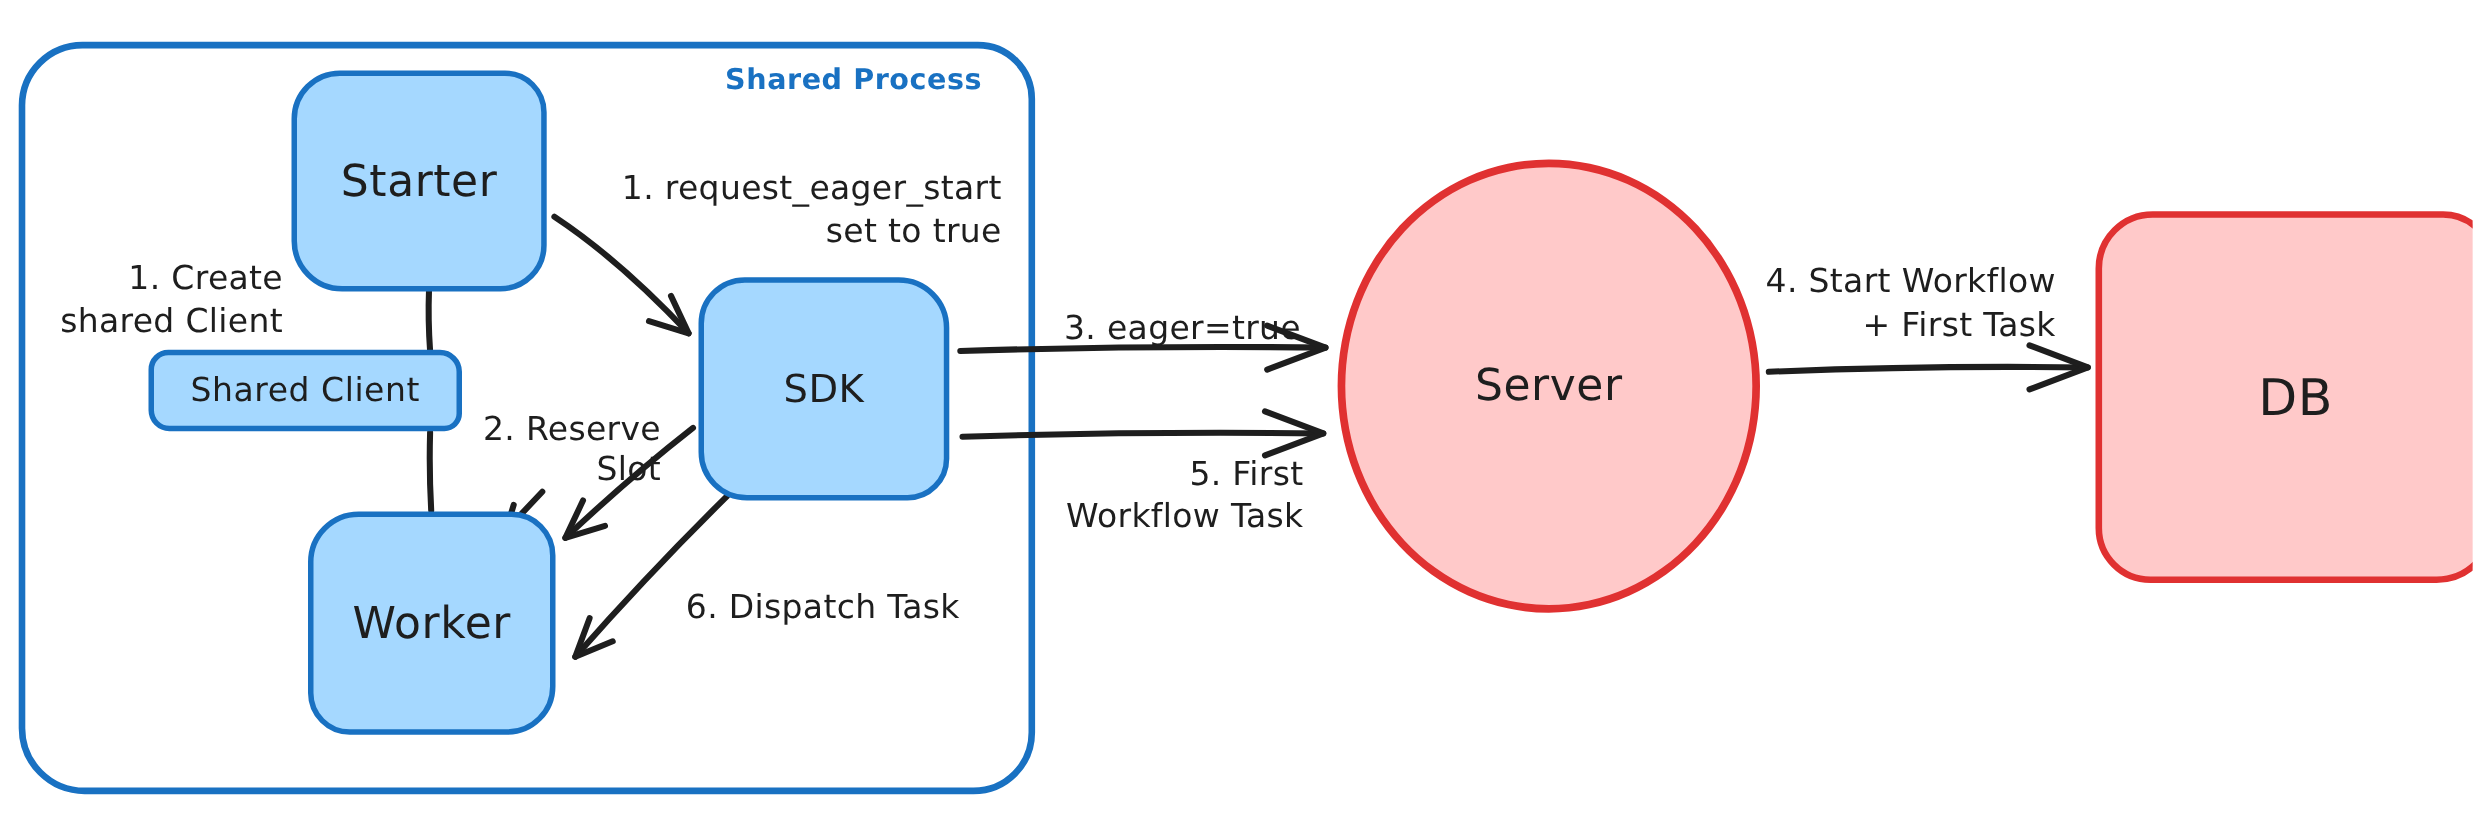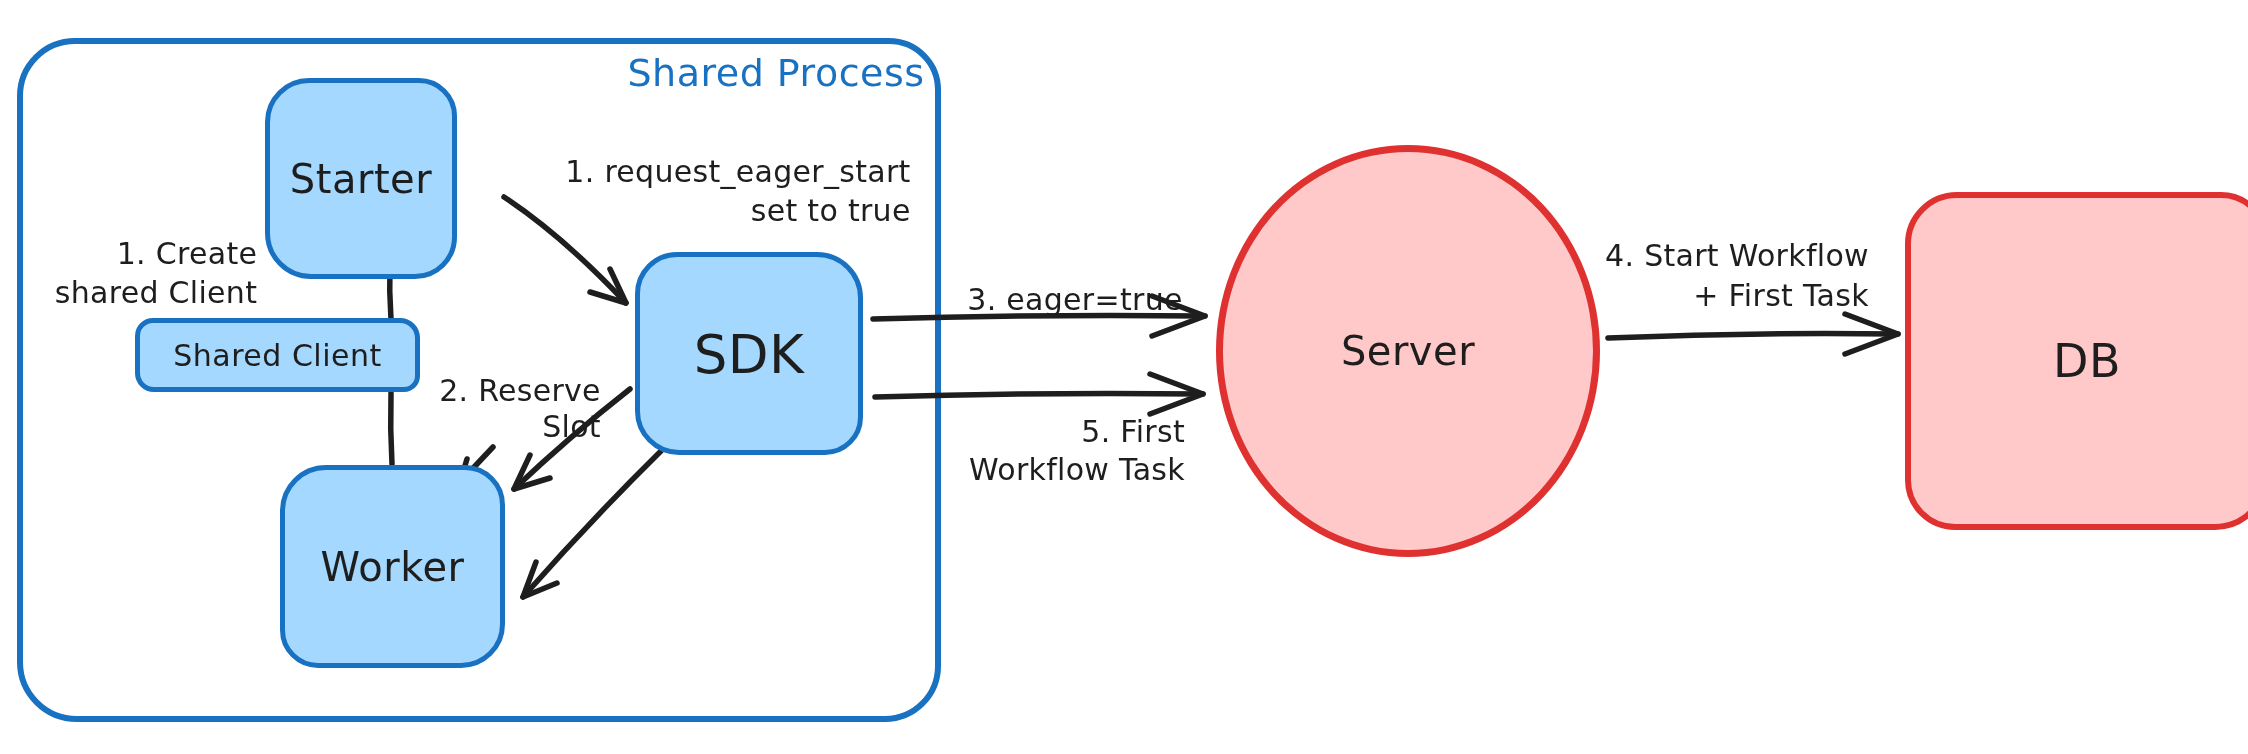--- a/index.html
+++ b/index.html
@@ -45,33 +45,33 @@
     left:17px; top:38px; width:924px; height:684px;
     border:6px solid var(--blue-stroke,#1971c2);
     border-radius:58px 52px 56px 60px;
     background:transparent;
   }
   .container-title {
     position:absolute;
     transform:translate(-50%,-50%);
     left:776px; top:73px;
     color:var(--blue-stroke,#1971c2);
-    font-size:38px;
-    font-weight:400;
+    font-size:26px;
+    font-weight:700;
     letter-spacing:0.5px;
     white-space:nowrap;
   }
-  #starter  { left:265px; top:78px;  width:192px; height:201px; border-radius:44px 38px 42px 46px; }
+  #starter  { left:265px; top:64px;  width:232px; height:201px; border-radius:44px 38px 42px 46px; }
   #starter  .node-label { font-size:40px; }
   #shared-client { left:135px; top:318px; width:285px; height:74px; border-radius:18px 20px 16px 19px; }
   #shared-client .node-label { font-size:30px; }
   #worker   { left:280px; top:465px; width:225px; height:203px; border-radius:46px 40px 44px 38px; }
   #worker   .node-label { font-size:40px; }
   #sdk      { left:635px; top:252px; width:228px; height:203px; border-radius:42px 46px 38px 44px; }
-  #sdk      .node-label { font-size:53px; }
+  #sdk      .node-label { font-size:35px; }
   #server   { left:1216px; top:145px; width:384px; height:412px; border-radius:50%; border-width:7px; }
   #server   .node-label { font-size:40px; }
   #db       { left:1905px; top:192px; width:364px; height:338px; border-radius:52px 48px 54px 50px; border-width:6px; }
   #db       .node-label { font-size:46px; }
   #create-shared-client { left:156px;  top:273px; }
   #request-eager-start  { left:738px;  top:191px; }
   #reserve-slot         { left:520px;  top:409px; line-height:36px; }
   #eager-true           { left:1075px; top:271px;margin-top:28px; }
   #first-workflow-task  { left:1077px; top:451px; line-height:38px; }
   #dispatch-task        { left:748px;  top:552px; }
@@ -177,19 +177,22 @@
 
   <div class="annotation" id="eager-true">
     <div>3. eager=true</div>
   </div>
 
   <div class="annotation" id="first-workflow-task">
     <div>5. First</div>
     <div>Workflow Task</div>
   </div>
 
+  <div class="annotation" id="dispatch-task">
+    <div>6. Dispatch Task</div>
+  </div>
 
   <div class="annotation" id="start-workflow">
     <div>4. Start Workflow</div>
     <div>+ First Task</div>
   </div>
 
 </div>
 
 </body></html>

